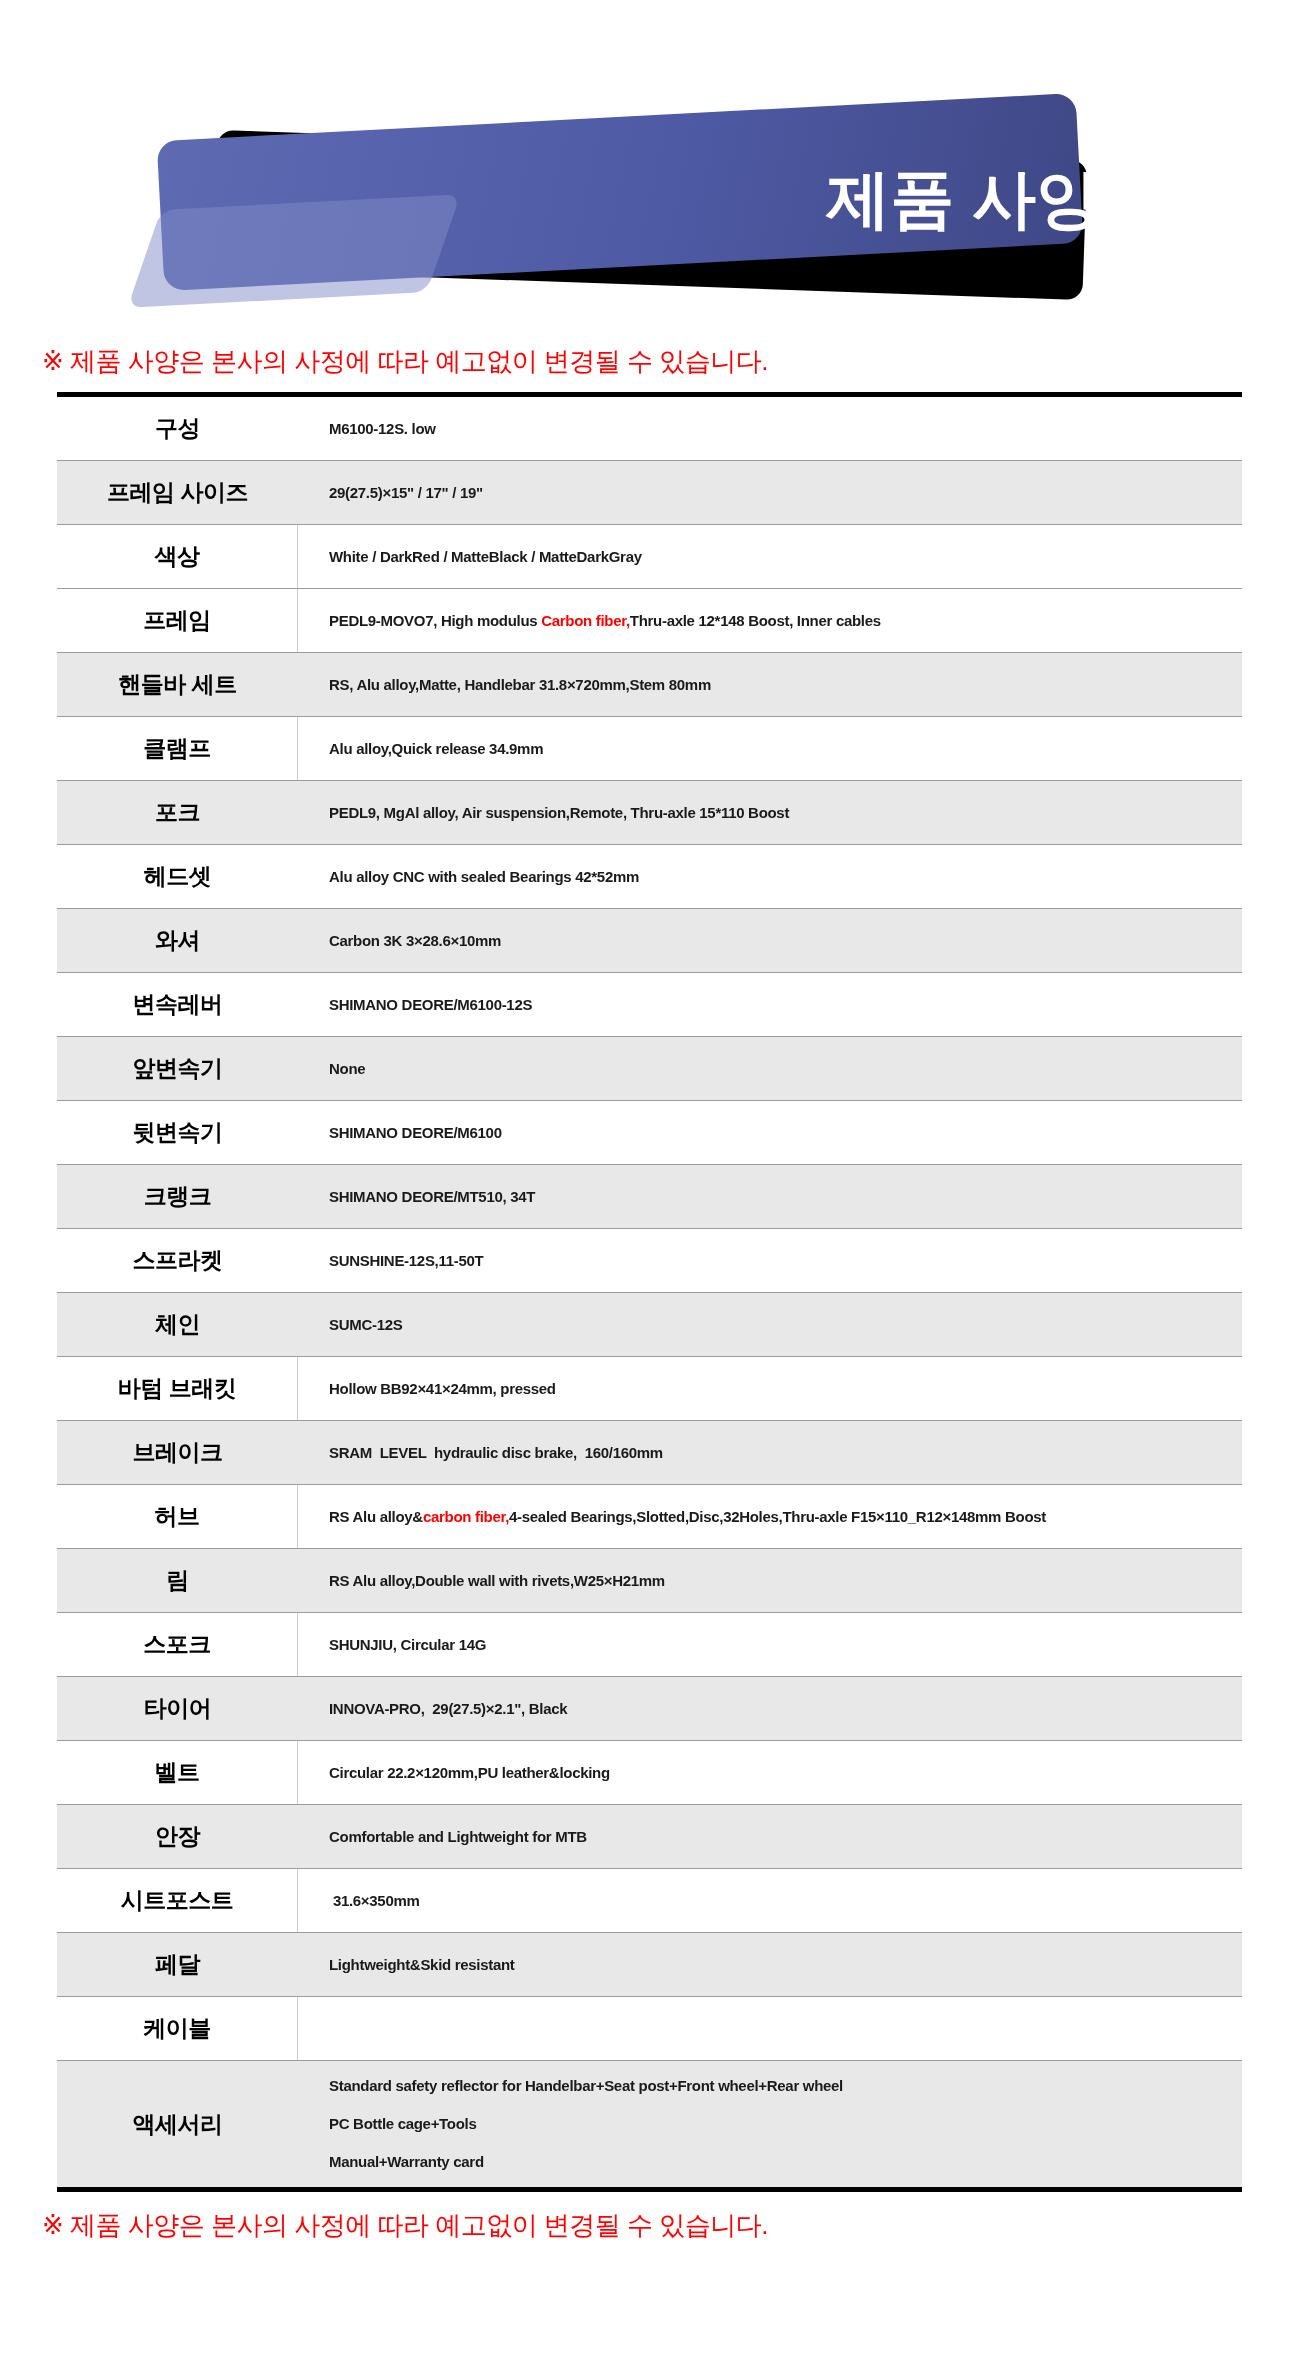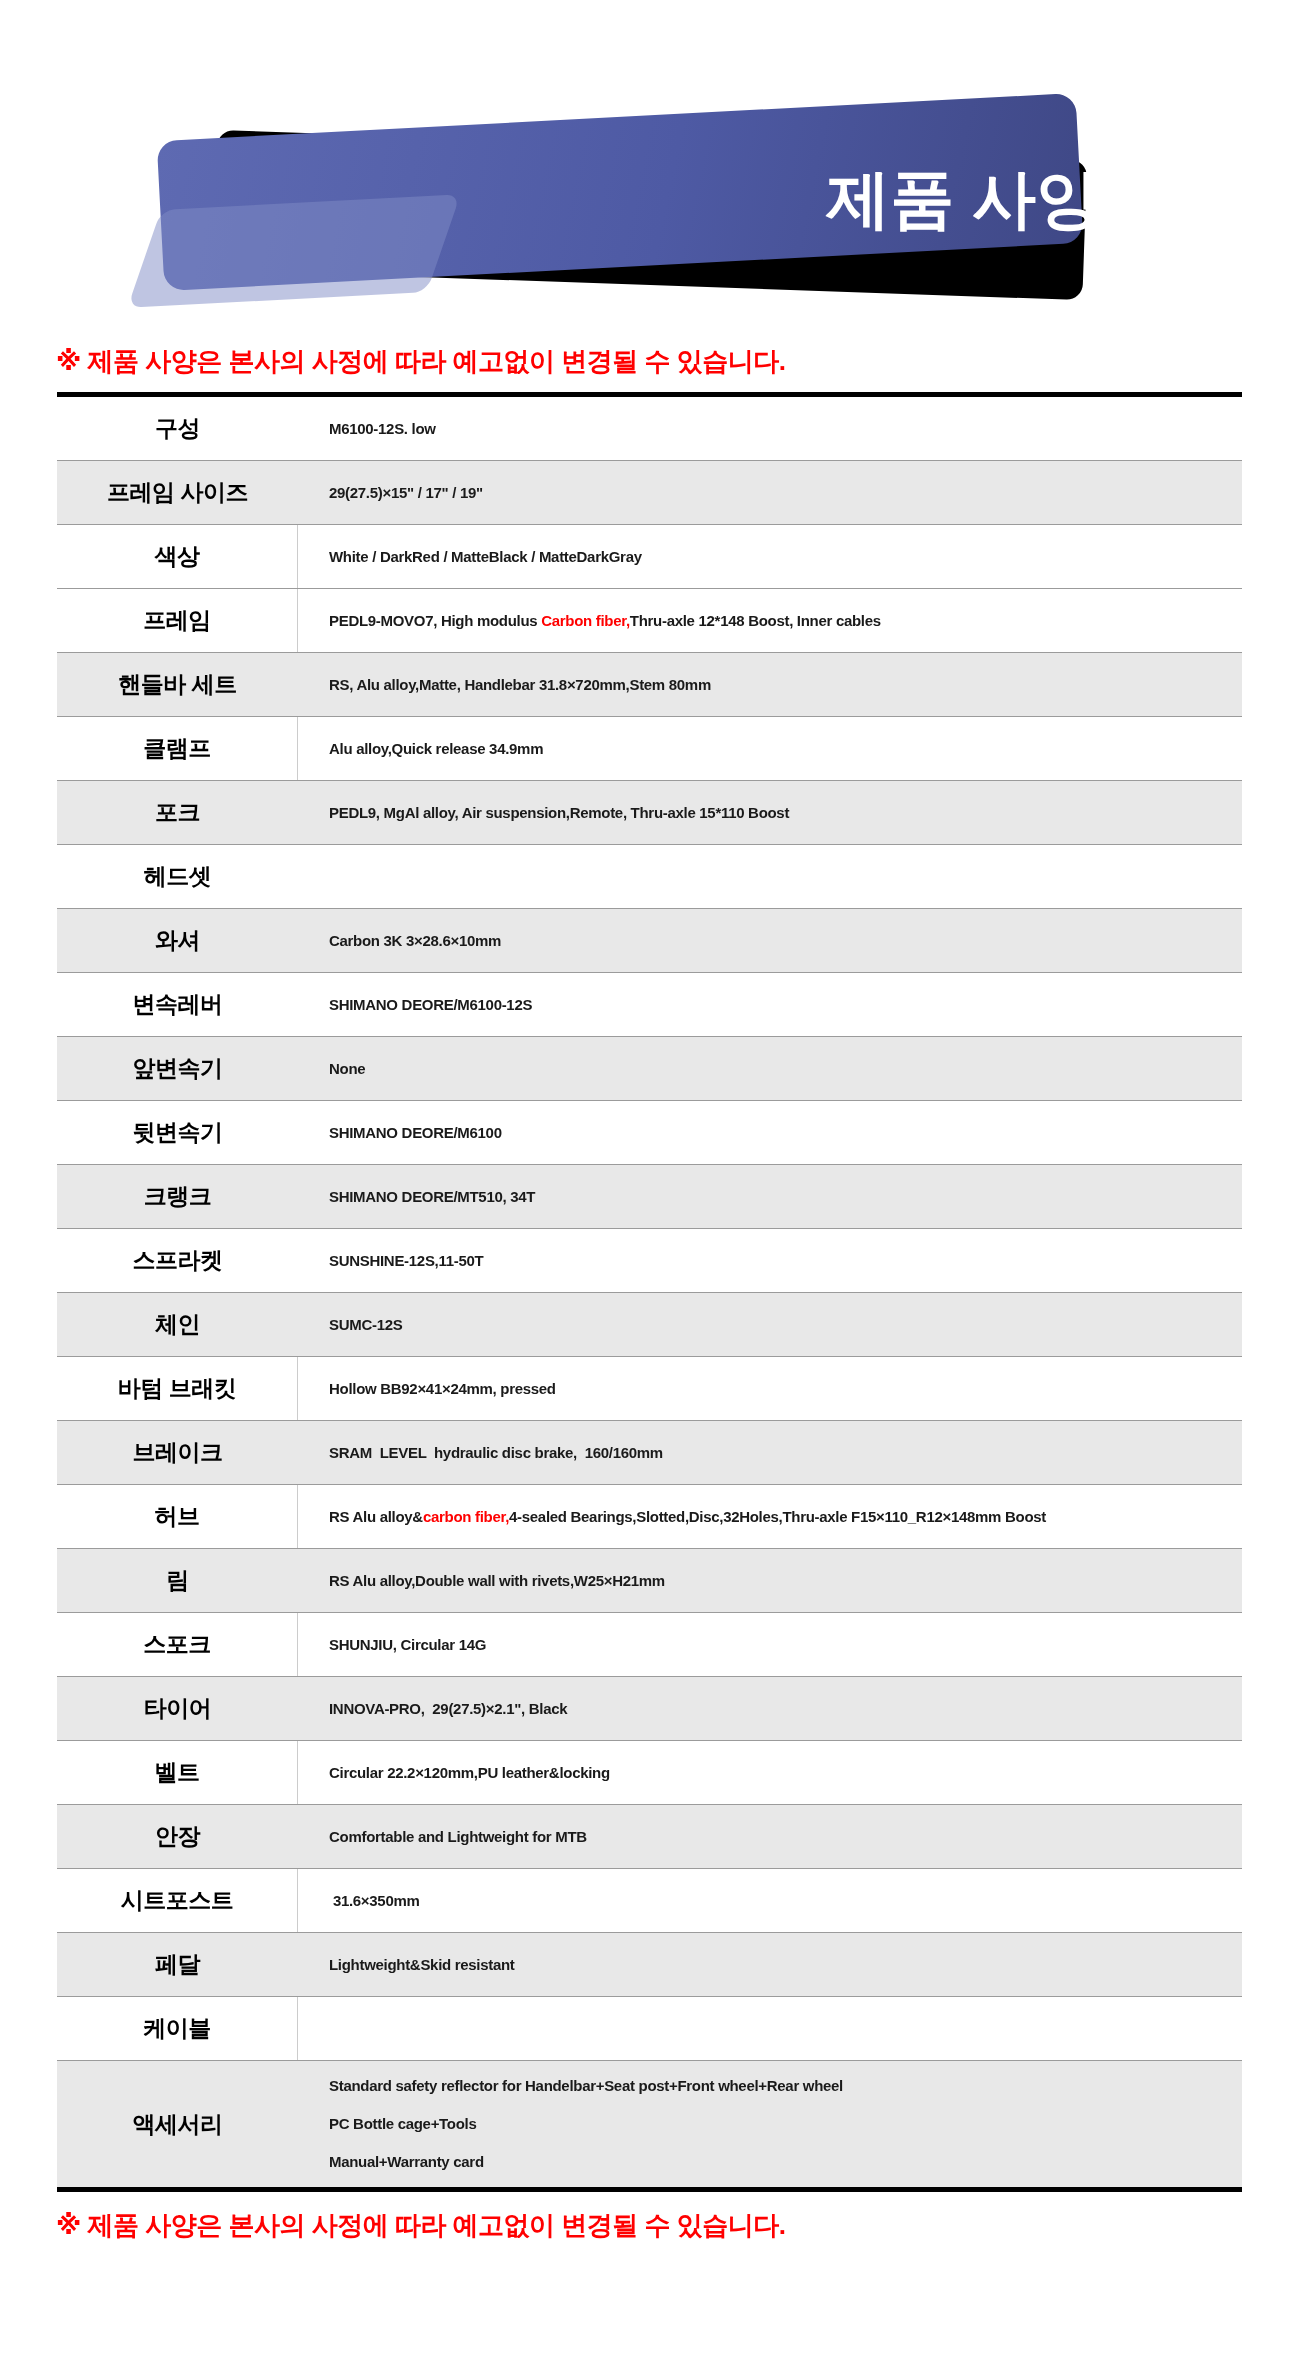--- a/index.html
+++ b/index.html
@@ -23,22 +23,22 @@
     background:rgba(128,140,198,0.50);
     transform:rotate(-3deg) skewX(-22deg);
   }
   .banner-title{
     position:absolute;left:0;top:62px;width:100%;text-align:right;text-indent:55px;
     font-size:64px;font-weight:700;color:#ffffff;line-height:1;letter-spacing:0px;
     white-space:nowrap;
   }
   
   .notice{
-    position:absolute;left:56px;color:var(--c-red,#ff0000);
-    font-size:26px;font-weight:700;letter-spacing:-0.5px;white-space:nowrap;
+    position:absolute;left:42px;color:var(--c-red,#ff0000);
+    font-size:26px;font-weight:400;letter-spacing:-0.5px;white-space:nowrap;
   }
   .notice.top{top:344px;}
   .notice.bottom{top:2208px;}
   
   .spec-table{
     position:absolute;left:57px;top:392px;width:1185px;
     border-top:5px solid var(--c-black,#000);border-bottom:5px solid var(--c-black,#000);
   }
   .row{display:flex;min-height:63px;background:#ffffff;}
   .row + .row{border-top:1px solid #9b9b9b;}
@@ -107,20 +107,23 @@
       </div>
     </div>
     <div class="row shaded">
       <div class="cell-label">포크</div>
       <div class="cell-value">
         <div class="line"><span>PEDL9, MgAl alloy, Air suspension,Remote, Thru-axle 15*110 Boost</span></div>
       </div>
     </div>
     <div class="row">
       <div class="cell-label">헤드셋</div>
+      <div class="cell-value">
+        <div class="line"><span>Alu alloy CNC with sealed Bearings 42*52mm</span></div>
+      </div>
     </div>
     <div class="row shaded">
       <div class="cell-label">와셔</div>
       <div class="cell-value">
         <div class="line"><span>Carbon 3K 3×28.6×10mm</span></div>
       </div>
     </div>
     <div class="row">
       <div class="cell-label">변속레버</div>
       <div class="cell-value">

